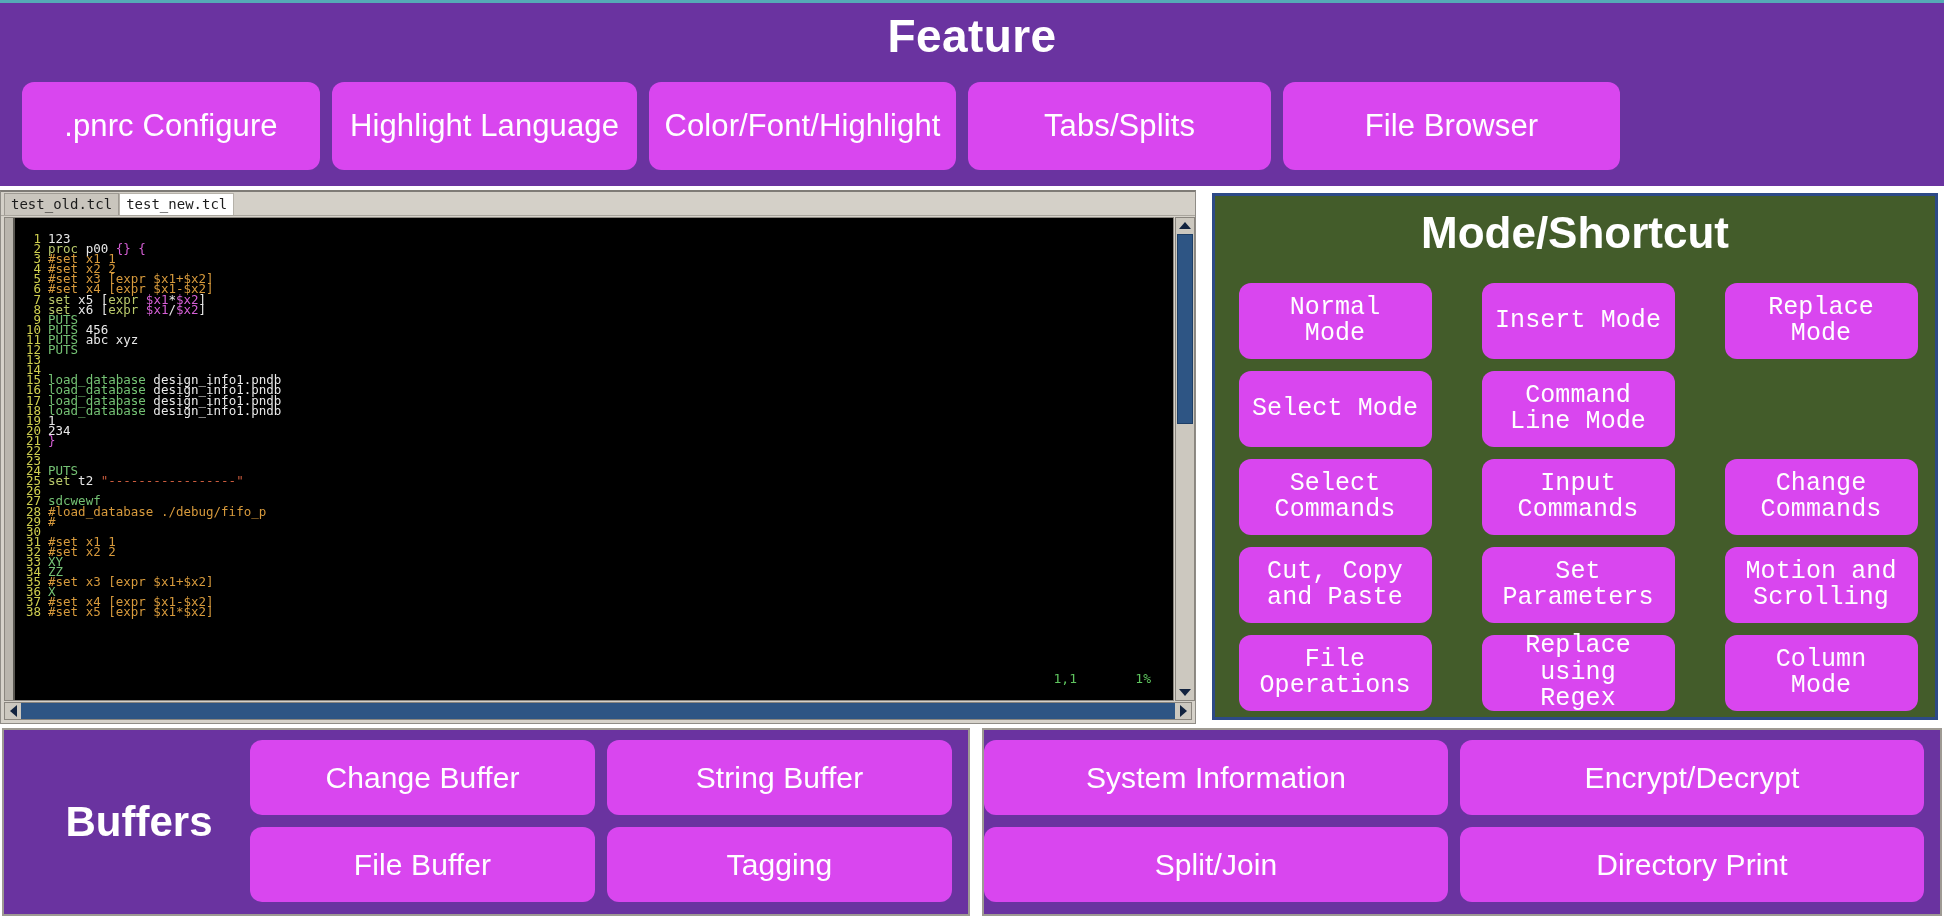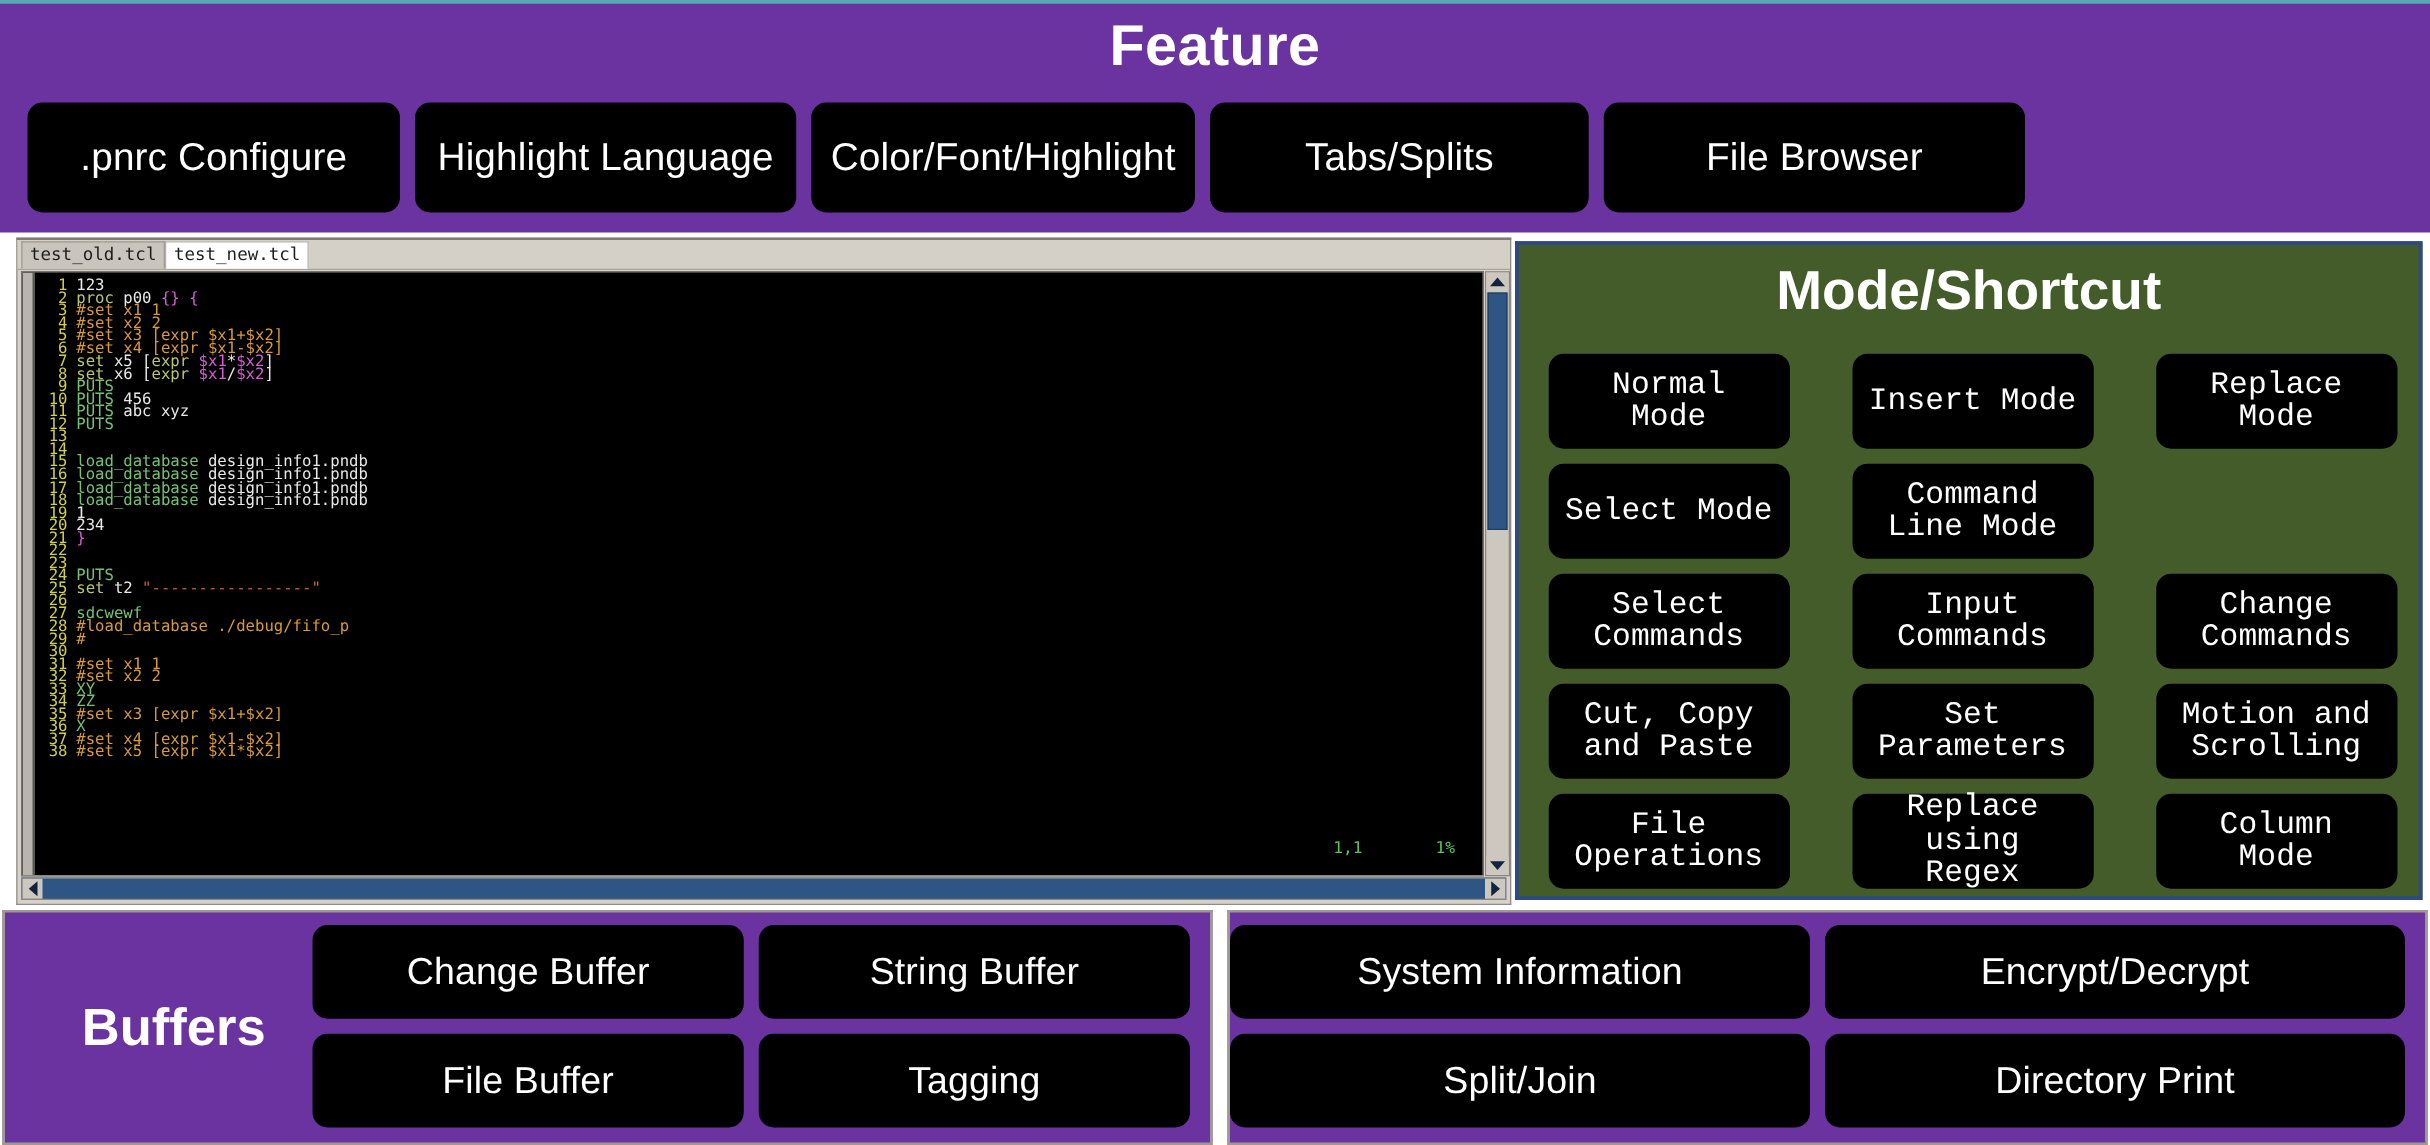--- a/index.html
+++ b/index.html
@@ -6,21 +6,21 @@
   html, body {
     width: 1944px; height: 916px;
     background: #ffffff;
     font-family: "Liberation Sans", sans-serif;
     overflow: hidden;
   }
   .page { position: relative; width: 1944px; height: 916px; background:#ffffff; }
 
   
   .pill {
-    background: #000000;
+    background: #d946ef;
     color: #ffffff;
     border-radius: 12px;
     display: flex; align-items: center; justify-content: center;
     text-align: center;
     line-height: 1.06;
     font-weight: 400;
     letter-spacing: .1px;
     padding: 2px 8px;
   }
 
@@ -44,21 +44,20 @@
   .fb0 { width: 298px; } .fb1 { width: 305px; } .fb2 { width: 307px; }
   .fb3 { width: 303px; } .fb4 { width: 337px; }
 
   
   .editor-window {
     position: absolute; left: 0; top: 190px;
     width: 1196px; height: 534px;
     background: #d6d2ca;
     border: 1px solid #8f8c86;
     border-top: 2px solid #7e7b76;
-    margin-left: 13px;
   }
   .tabbar {
     position: absolute; left: 0; top: 0; width: 100%; height: 24px;
     background: #d4d0c8; border-bottom: 1px solid #a9a59d;
     display: flex; align-items: flex-end; padding-left: 3px;
   }
   .tab {
     font-family: "DejaVu Sans Mono", monospace;
     font-size: 14px; color: #1c1c1c;
     padding: 2px 6px 3px 6px; height: 22px;
@@ -73,21 +72,21 @@
     width: 1170px; height: 484px;
     background: #000000;
     border: 1px solid #8a867f;
     overflow: hidden;
   }
   .gutter-edge {
     position: absolute; left: 0; top: 0; width: 10px; height: 100%;
     background: #b9b5ad; border-right: 2px solid #5a5852;
   }
   .code-lines {
-    position: absolute; left: 14px; top: 5px;
+    position: absolute; left: 14px; top: 16px;
     font-family: "DejaVu Sans Mono", monospace;
     font-size: 12.5px; line-height: 10.1px;
     white-space: pre;
   }
   .cl { height: 10.1px; display: block; }
   .ln { color: #cfcf50; display: inline-block; width: 22px; text-align: right; margin-right: 7px; }
   .c-plain   { color: #e8e8e8; }
   .c-green   { color: #74c274; }
   .c-comment { color: #d79a3c; }
   .c-kw      { color: #b9c96a; }

